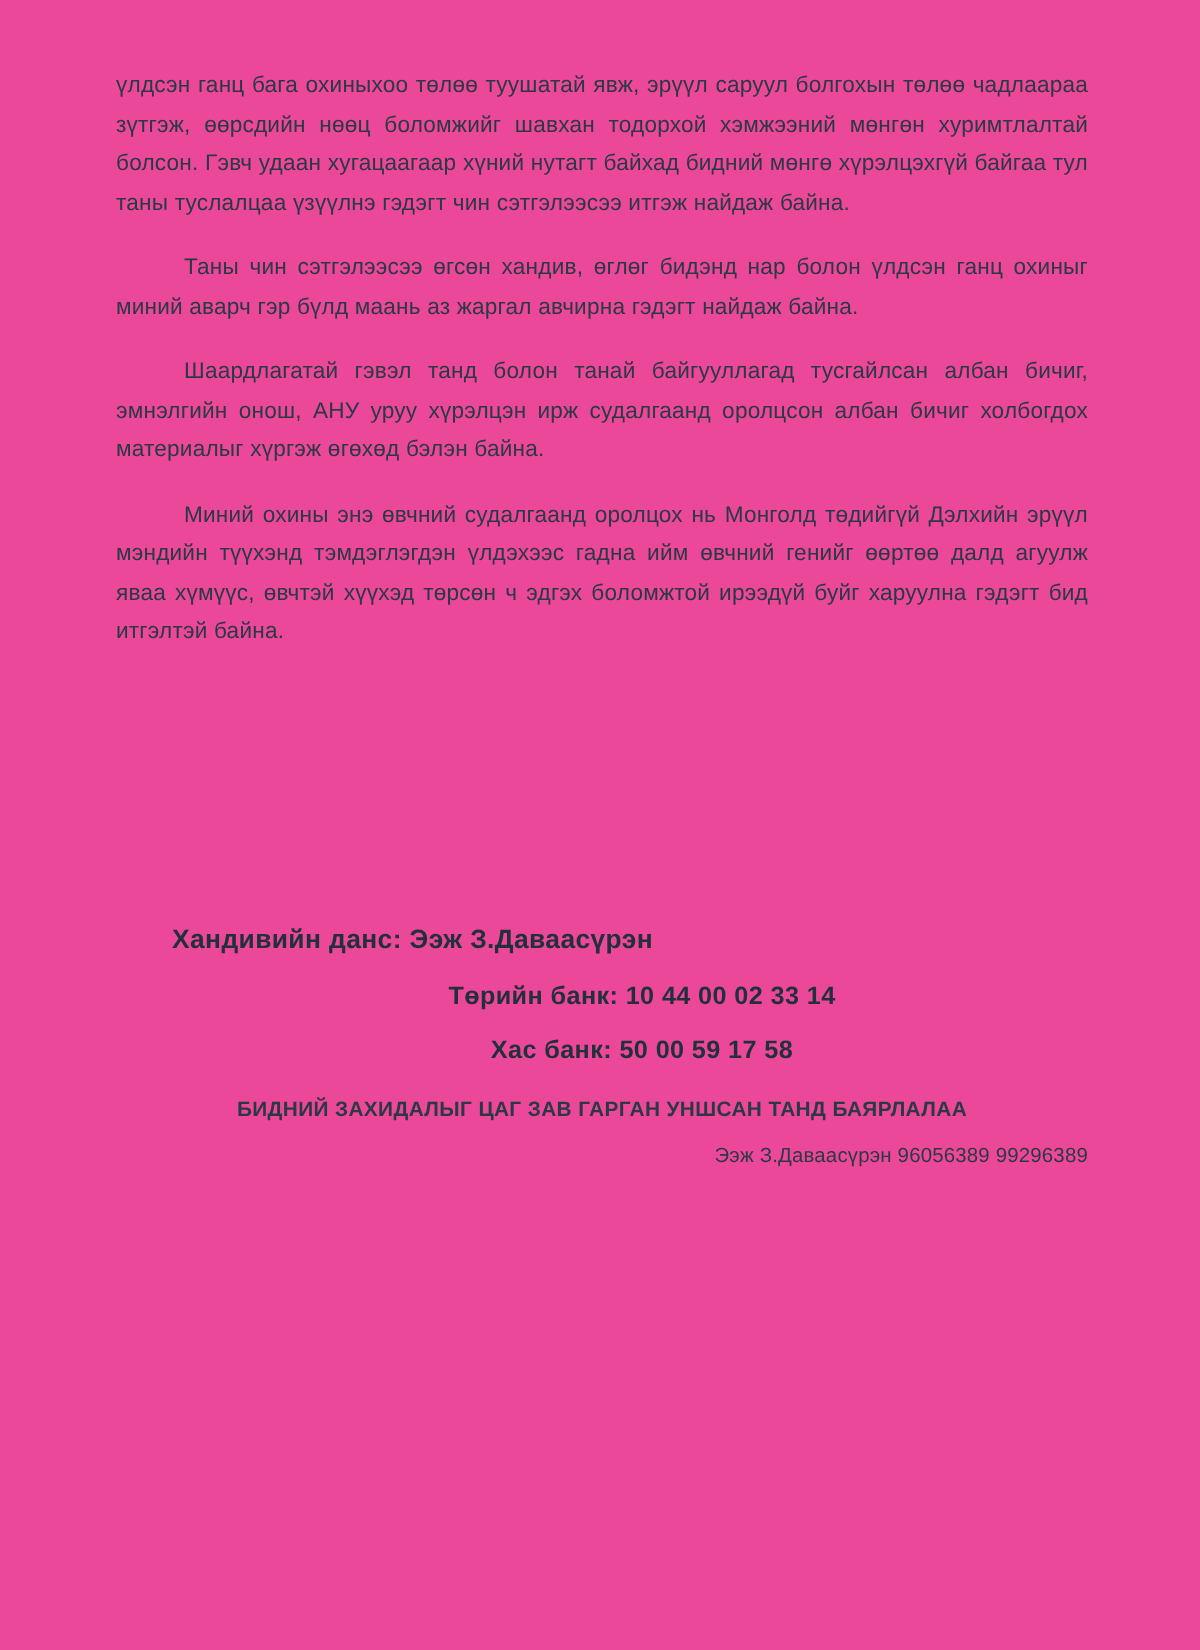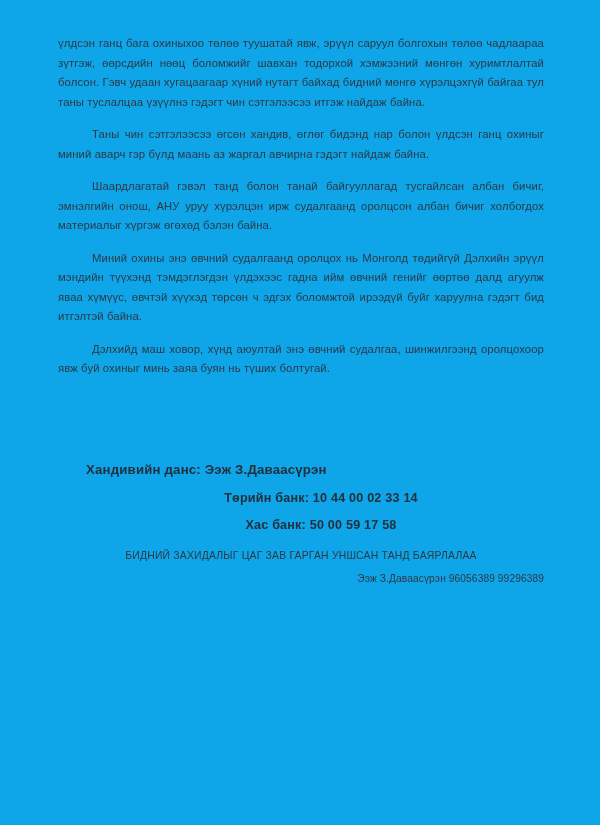--- a/index.html
+++ b/index.html
@@ -11,21 +11,21 @@
     height: 825px;
     background: #ffffff;
     font-family: "Liberation Sans", sans-serif;
     color: #2d3a4a;
     overflow: hidden;
   }
   .page {
     position: relative;
     width: 600px;
     height: 825px;
-    background: #0ea5e9;
+    background: #ec4899;
     padding: 0;
     box-sizing: border-box;
   }
   .body-text {
     position: absolute;
     left: 58px;
     top: 34px;
     width: 486px;
   }
   p.para {
@@ -62,20 +62,21 @@
     text-align: center;
     padding-left: 40px;
     letter-spacing: 0.2px;
   }
   .notice {
     font-size: 10.4px;
     color: #2b3946;
     text-align: center;
     margin: 0 0 12px 0;
     letter-spacing: 0.2px;
+    font-weight: bold;
   }
   .notice.gap-top {
     margin-top: 18px;
   }
   .closing {
     font-size: 10.4px;
     color: #2b3946;
     text-align: center;
     margin: 0 0 22px 0;
     letter-spacing: 0.2px;
@@ -93,21 +94,20 @@
 </head>
 <body>
 
 <div class="page">
 
   <div class="body-text">
     <p class="para first">үлдсэн ганц бага охиныхоо төлөө туушатай явж, эрүүл саруул болгохын төлөө чадлаараа зүтгэж, өөрсдийн нөөц боломжийг шавхан тодорхой хэмжээний мөнгөн хуримтлалтай болсон. Гэвч удаан хугацаагаар хүний нутагт байхад бидний мөнгө хүрэлцэхгүй байгаа тул таны туслалцаа үзүүлнэ гэдэгт чин сэтгэлээсээ итгэж найдаж байна.</p>
     <p class="para">Таны чин сэтгэлээсээ өгсөн хандив, өглөг бидэнд нар болон үлдсэн ганц охиныг миний аварч гэр бүлд маань аз жаргал авчирна гэдэгт найдаж байна.</p>
     <p class="para">Шаардлагатай гэвэл танд болон танай байгууллагад тусгайлсан албан бичиг, эмнэлгийн онош, АНУ уруу хүрэлцэн ирж судалгаанд оролцсон албан бичиг холбогдох материалыг хүргэж өгөхөд бэлэн байна.</p>
     <p class="para">Миний охины энэ өвчний судалгаанд оролцох нь Монголд төдийгүй Дэлхийн эрүүл мэндийн түүхэнд тэмдэглэгдэн үлдэхээс гадна ийм өвчний генийг өөртөө далд агуулж яваа хүмүүс, өвчтэй хүүхэд төрсөн ч эдгэх  боломжтой ирээдүй буйг харуулна гэдэгт бид итгэлтэй байна.</p>
-    <p class="para">Дэлхийд маш  ховор, хүнд аюултай энэ өвчний судалгаа, шинжилгээнд оролцохоор явж буй охиныг минь заяа буян нь түших болтугай.</p>
   </div>
 
   <div class="signature-block">
     <div class="bank-title">Хандивийн данс: Ээж З.Даваасүрэн</div>
     <div class="bank-line">Төрийн банк: 10 44 00 02 33 14</div>
     <div class="bank-line">Хас банк: 50 00 59 17 58</div>
 
     <div class="notice gap-top">БИДНИЙ ЗАХИДАЛЫГ ЦАГ ЗАВ ГАРГАН УНШСАН ТАНД БАЯРЛАЛАА</div>
 
     <div class="sender r2">Ээж З.Даваасүрэн 96056389 99296389</div>

